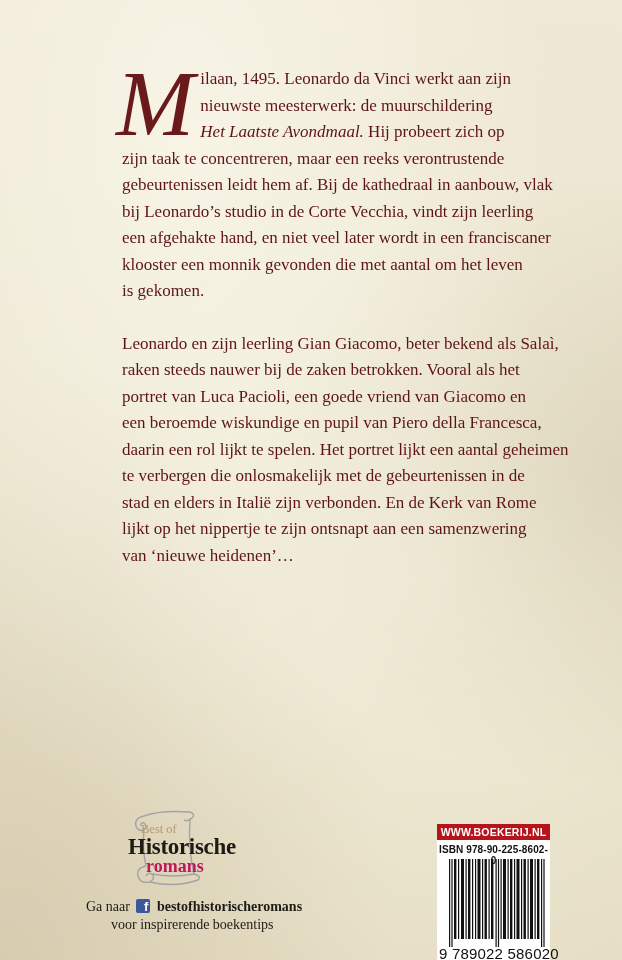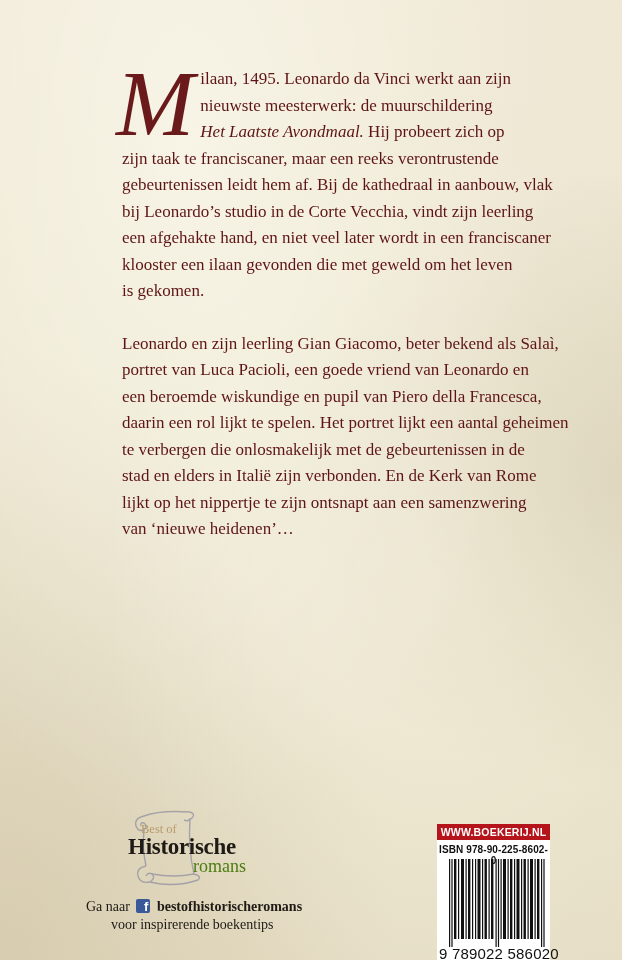--- a/index.html
+++ b/index.html
@@ -25,21 +25,21 @@
     margin: 0 6px -4px -6px; color: #6b1a1c; height: 78px;
   }
   .line { display: block; white-space: nowrap; }
   em { font-style: italic; }
   .logo {
     position: absolute; left: 118px; top: 810px; width: 120px; height: 110px;
   }
   .logo svg { position: absolute; left: 0; top: 0; }
   .logo .best { position: absolute; left: 23px; top: 12px; font-size: 12.5px; color: #b89a6a; width: 100px; text-align: left; }
   .logo .hist { position: absolute; left: 0; top: 24px; font-size: 23px; font-weight: bold; color: #1e1a16; width: 128px; text-align: center; letter-spacing: -0.3px; }
-  .logo .rom { position: absolute; left: 28px; top: 46px; font-size: 18px; font-weight: normal; color: #4d7c0f; width: 100px; text-align: right; }
+  .logo .rom { position: absolute; left: 28px; top: 46px; font-size: 18px; font-weight: bold; color: #be185d; width: 100px; text-align: left; }
   .fbline {
     position: absolute; left: 86px; top: 899px; font-size: 14px; color: #1e1a16; white-space: nowrap;
   }
   .fbline .handle { font-weight: bold; }
   .fbicon {
     display: inline-block; width: 14px; height: 14px; background: #3b5998;
     color: #fff; font-family: "Liberation Sans", sans-serif; font-weight: bold;
     font-size: 13px; line-height: 16px; text-align: right; padding-right: 2px;
     box-sizing: border-box; vertical-align: -2px; margin: 0 3px; border-radius: 2px; overflow: hidden;
   }
@@ -60,30 +60,31 @@
 </style>
 </head>
 <body>
 
 <div class="blurb">
   <p class="para">
     <span class="dropcap">M</span>
     <span class="line">ilaan, 1495. Leonardo da Vinci werkt aan zijn</span>
     <span class="line">nieuwste meesterwerk: de muurschildering</span>
     <span class="line"><em>Het Laatste Avondmaal.</em><span> Hij probeert zich op</span></span>
-    <span class="line" style="clear:both">zijn taak te franciscaner, maar een reeks verontrustende</span>
+    <span class="line" style="clear:both">zijn taak te concentreren, maar een reeks verontrustende</span>
     <span class="line">gebeurtenissen leidt hem af. Bij de kathedraal in aanbouw, vlak</span>
     <span class="line">bij Leonardo’s studio in de Corte Vecchia, vindt zijn leerling</span>
     <span class="line">een afgehakte hand, en niet veel later wordt in een franciscaner</span>
-    <span class="line">klooster een ilaan gevonden die met geweld om het leven</span>
+    <span class="line">klooster een monnik gevonden die met aantal om het leven</span>
     <span class="line">is gekomen.</span>
   </p>
   <p class="para">
     <span class="line">Leonardo en zijn leerling Gian Giacomo, beter bekend als Salaì,</span>
-    <span class="line">portret van Luca Pacioli, een goede vriend van Leonardo en</span>
+    <span class="line">raken steeds nauwer bij de zaken betrokken. Vooral als het</span>
+    <span class="line">portret van Luca Pacioli, een goede vriend van Giacomo en</span>
     <span class="line">een beroemde wiskundige en pupil van Piero della Francesca,</span>
     <span class="line">daarin een rol lijkt te spelen. Het portret lijkt een aantal geheimen</span>
     <span class="line">te verbergen die onlosmakelijk met de gebeurtenissen in de</span>
     <span class="line">stad en elders in Italië  zijn verbonden. En de Kerk van Rome</span>
     <span class="line">lijkt op het nippertje te zijn ontsnapt aan een samenzwering</span>
     <span class="line">van ‘nieuwe heidenen’…</span>
   </p>
 </div>
 
 <div class="logo">

